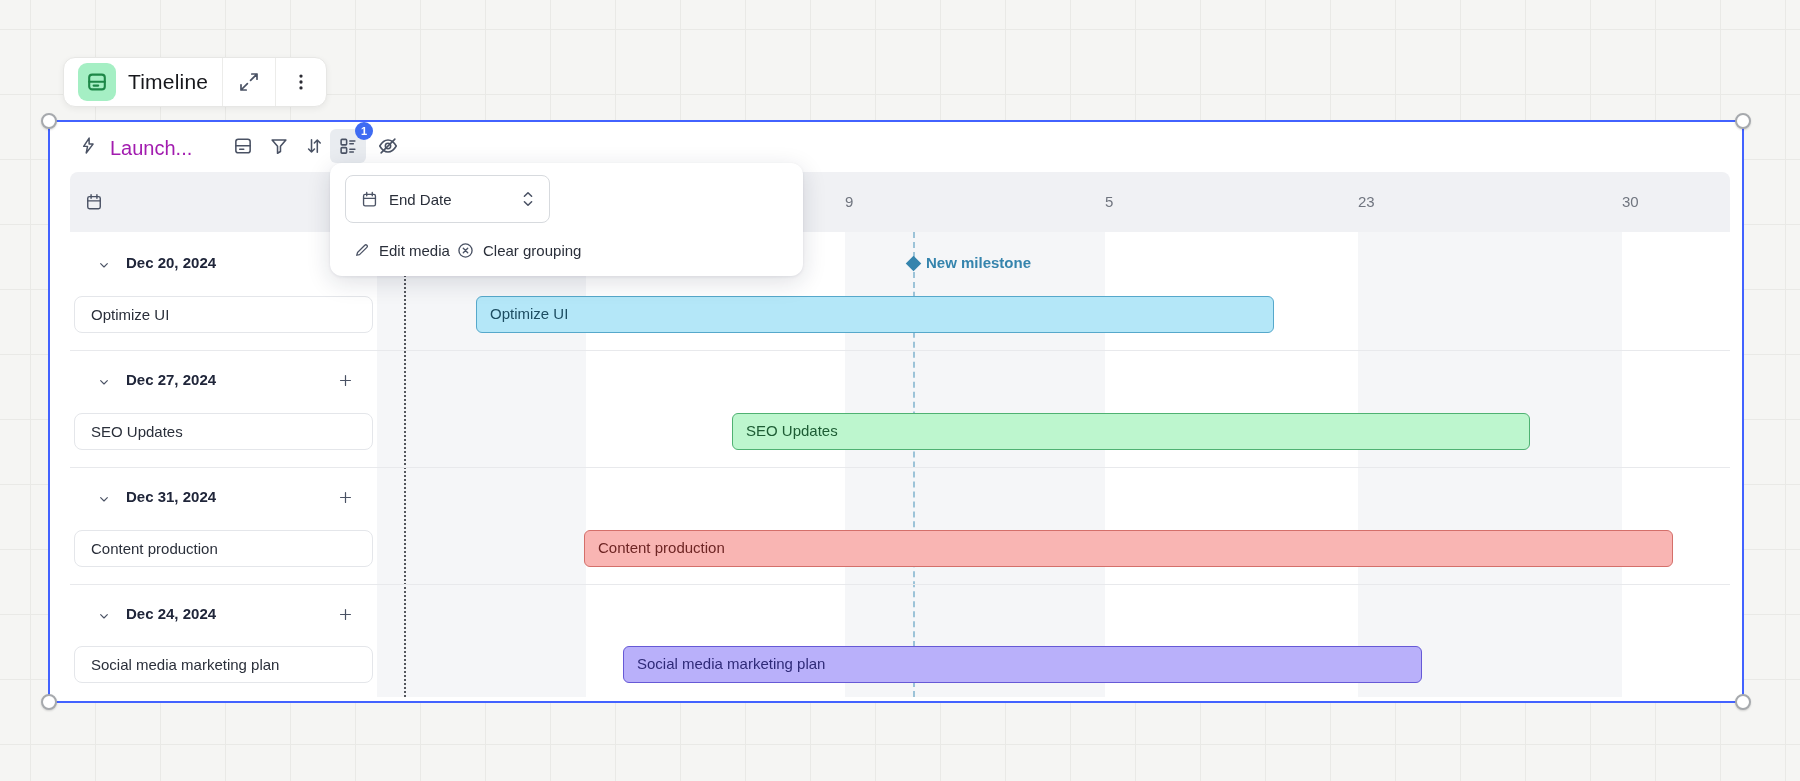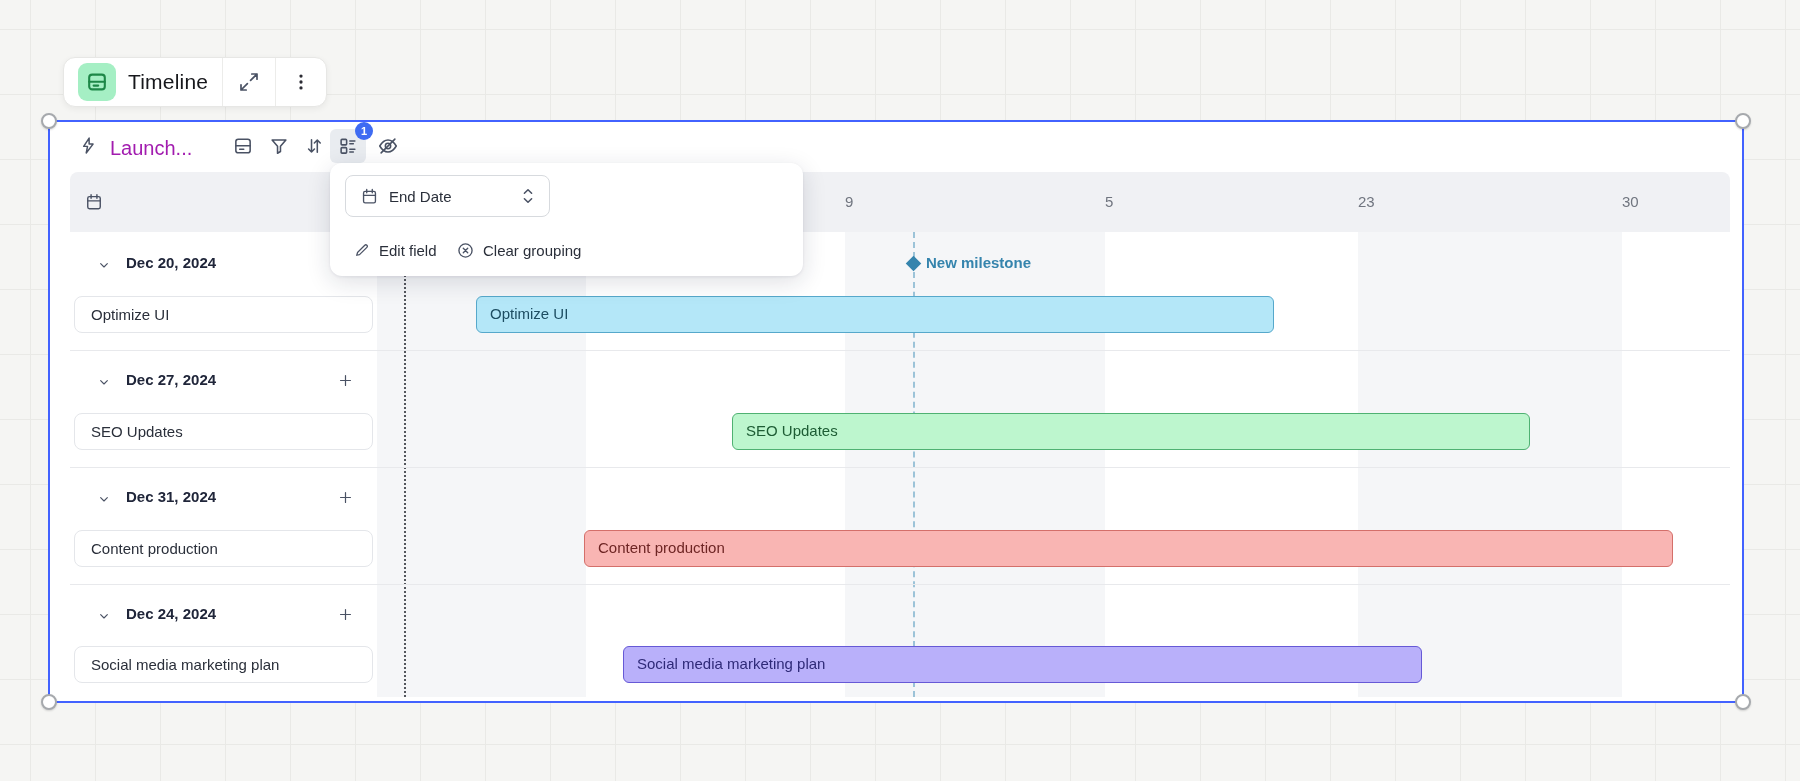--- a/index.html
+++ b/index.html
@@ -90,21 +90,21 @@
     white-space:nowrap; overflow:hidden; cursor:pointer;
   }
 
   
   .pop {
     position:absolute; left:330px; top:163px; width:473px; height:113px;
     background:#fff; border-radius:12px; z-index:50;
     box-shadow:0 6px 24px rgba(20,30,60,.14), 0 1px 3px rgba(20,30,60,.08);
   }
   .sel {
-    position:absolute; top:12px; height:42px; border:1px solid #d7dade; border-radius:8px;
+    position:absolute; top:12px; height:48px; border:1px solid #d7dade; border-radius:8px;
     display:flex; align-items:center; padding:0 12px 0 14px; cursor:pointer; background:#fff;
   }
   .sel-label { font-size:15px; color:#2a2f3a; flex:1; margin-left:10px; }
   .sel-label.noicon { margin-left:2px; }
   .pop-action { position:absolute; top:78px; display:flex; align-items:center; gap:8px; font-size:15px; color:#2a2f3a; cursor:pointer; }
 </style>
 </head>
 <body>
 
 <div class="pill">
@@ -330,21 +330,21 @@
       </g>
         </svg>
     </span>
   </div>
   <div class="pop-action" style="left:23px">
     <span>
       <svg width="18" height="18" viewBox="0 0 24 24">
           <path class="ic" stroke-width="1.8" d="M5 19 l1-3.6 L15.7 5.7 a2 2 0 0 1 2.8 0 a2 2 0 0 1 0 2.8 L8.7 18.2 Z"></path>
         </svg>
     </span>
-    <span>Edit field</span>
+    <span>Edit media</span>
   </div>
   <div class="pop-action" style="left:126px">
     <span>
       <svg width="19" height="19" viewBox="0 0 24 24">
           <g class="ic" stroke-width="1.8">
         <circle cx="12" cy="12" r="8.3"></circle>
             <path d="M9.2 9.2 L14.8 14.8 M14.8 9.2 L9.2 14.8"></path>
       </g>
         </svg>
     </span>

